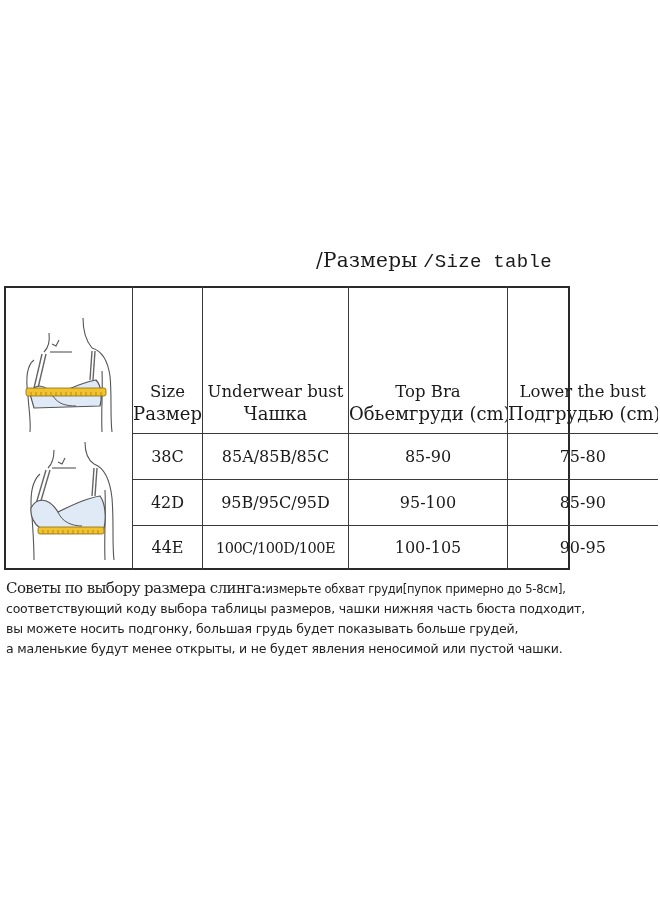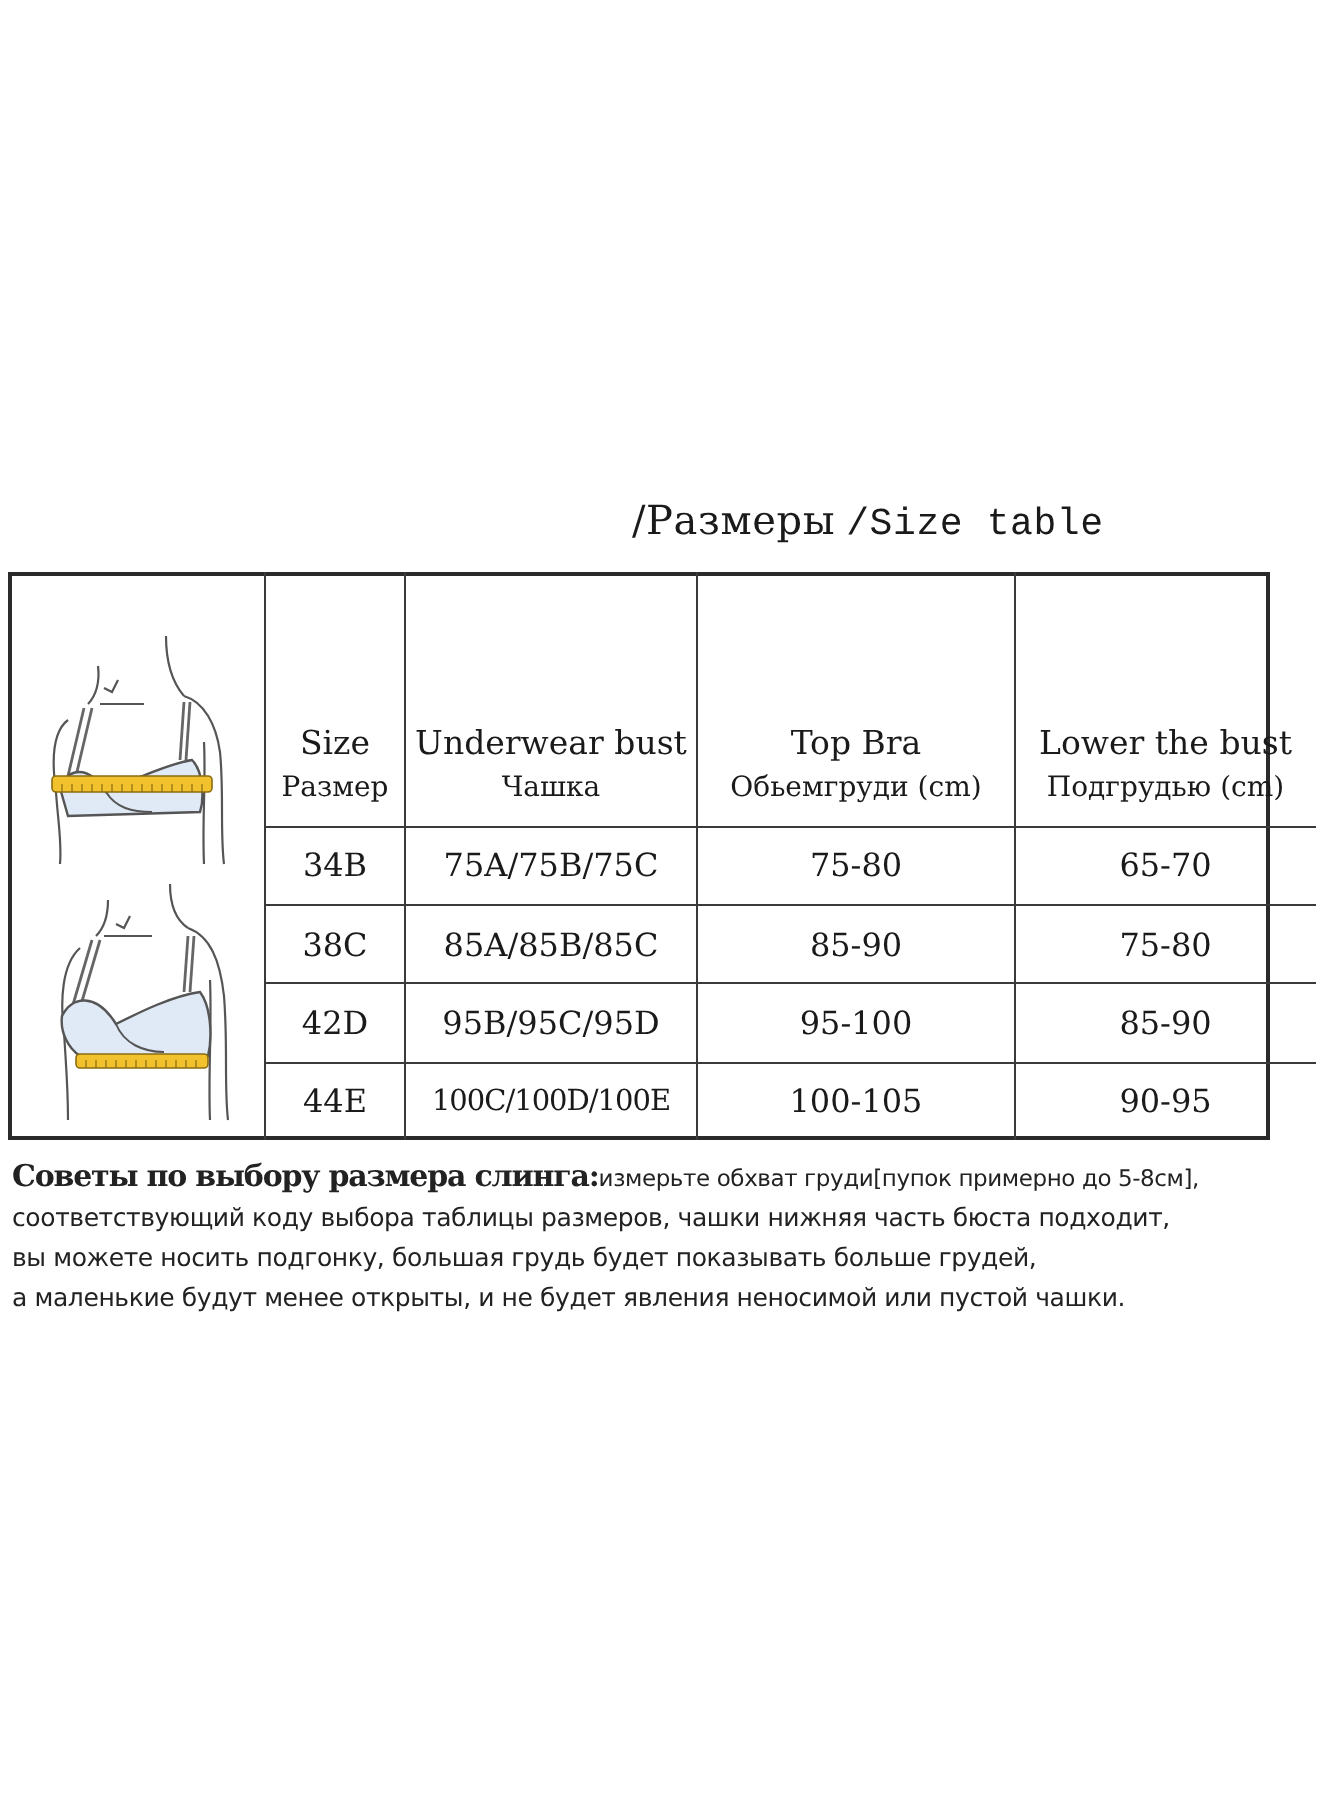--- a/index.html
+++ b/index.html
@@ -7,48 +7,48 @@
     width:660px; height:900px; background:#ffffff; position:relative; overflow:hidden;
     font-family: "DejaVu Serif", "Liberation Serif", serif; color:#1a1a1a;
   }
   .title {
     position:absolute; left:316px; top:248px; font-size:21px; letter-spacing:0.3px;
     font-family: "Liberation Serif", "DejaVu Serif", serif; white-space:nowrap;
   }
   .title .ru { font-family: "DejaVu Serif", serif; font-size:20px;margin-top:37px; }
   .title .en { font-family: "Liberation Mono", "DejaVu Sans Mono", monospace; font-size:19px; }
   .frame {
-    position:absolute; left:4px; top:286px; width:631px; height:284px;
+    position:absolute; left:4px; top:286px; width:566px; height:284px;
     border:2px solid #2a2a2a; box-sizing:border-box;
   }
   .illus {
     position:absolute; left:0; top:0; width:126px; height:280px;
   }
   .sizegrid {
     position:absolute; left:126px; top:-2px; width:525px; height:284px;
     border-collapse:collapse; table-layout:fixed;
   }
   .sizegrid td, .sizegrid th {
     border:1.5px solid #3a3a3a; text-align:center; padding:0; font-weight:normal;
     font-family: "DejaVu Serif", "Liberation Serif", serif; font-size:16px; color:#1a1a1a;
     white-space:nowrap; overflow:hidden;
   }
   .sizegrid tr:first-child th { border-top:none; }
   .sizegrid tr:last-child td { border-bottom:none; }
   .sizegrid th:last-child, .sizegrid td:last-child { border-right:none; }
   .sizegrid th { height:95px; vertical-align:bottom; padding-bottom:8px; line-height:22px; }
   .sizegrid td { height:31px; }
   .sizegrid th .l1 { display:block; font-size:16.5px; }
-  .sizegrid th .l2 { display:block; font-size:14px; }
+  .sizegrid th .l2 { display:block; font-size:18px; }
   .notes {
     position:absolute; left:6px; top:578px; width:650px;
     font-family: "DejaVu Sans", "Liberation Sans", sans-serif; font-size:12.5px;
     line-height:20px; color:#222; letter-spacing:-0.2px;
   }
-  .notes .lead { font-family:"DejaVu Serif", serif; font-size:15px; font-weight:bold; letter-spacing:-0.6px;margin-top:20px; }
+  .notes .lead { font-family:"DejaVu Serif", serif; font-size:15px; font-weight:normal; letter-spacing:-0.6px;margin-top:20px; }
   .notes .line { display:block; white-space:nowrap; }
   .notes .l1rest { font-size:11.5px; }
 </style>
 </head>
 <body>
 
 <div class="title">
   <span class="ru">/Размеры</span>
   <span class="en">/Size table</span>
 </div>
@@ -150,26 +150,20 @@
       <th>
         <span class="l1">Top Bra</span>
         <span class="l2">Обьемгруди (cm)</span>
       </th>
       <th>
         <span class="l1">Lower the bust</span>
         <span class="l2">Подгрудью (cm)</span>
       </th>
     </tr>
     <tr>
-      <td>34B</td>
-      <td>75A/75B/75C</td>
-      <td>75-80</td>
-      <td>65-70</td>
-    </tr>
-    <tr>
       <td>38C</td>
       <td>85A/85B/85C</td>
       <td>85-90</td>
       <td>75-80</td>
     </tr>
     <tr>
       <td>42D</td>
       <td>95B/95C/95D</td>
       <td>95-100</td>
       <td>85-90</td>

